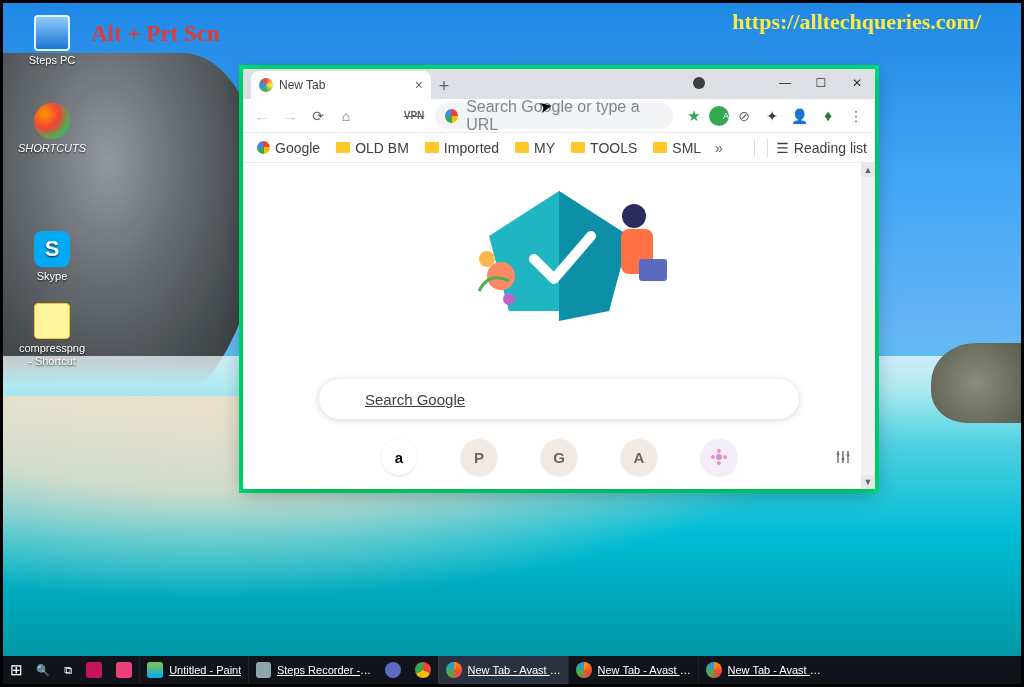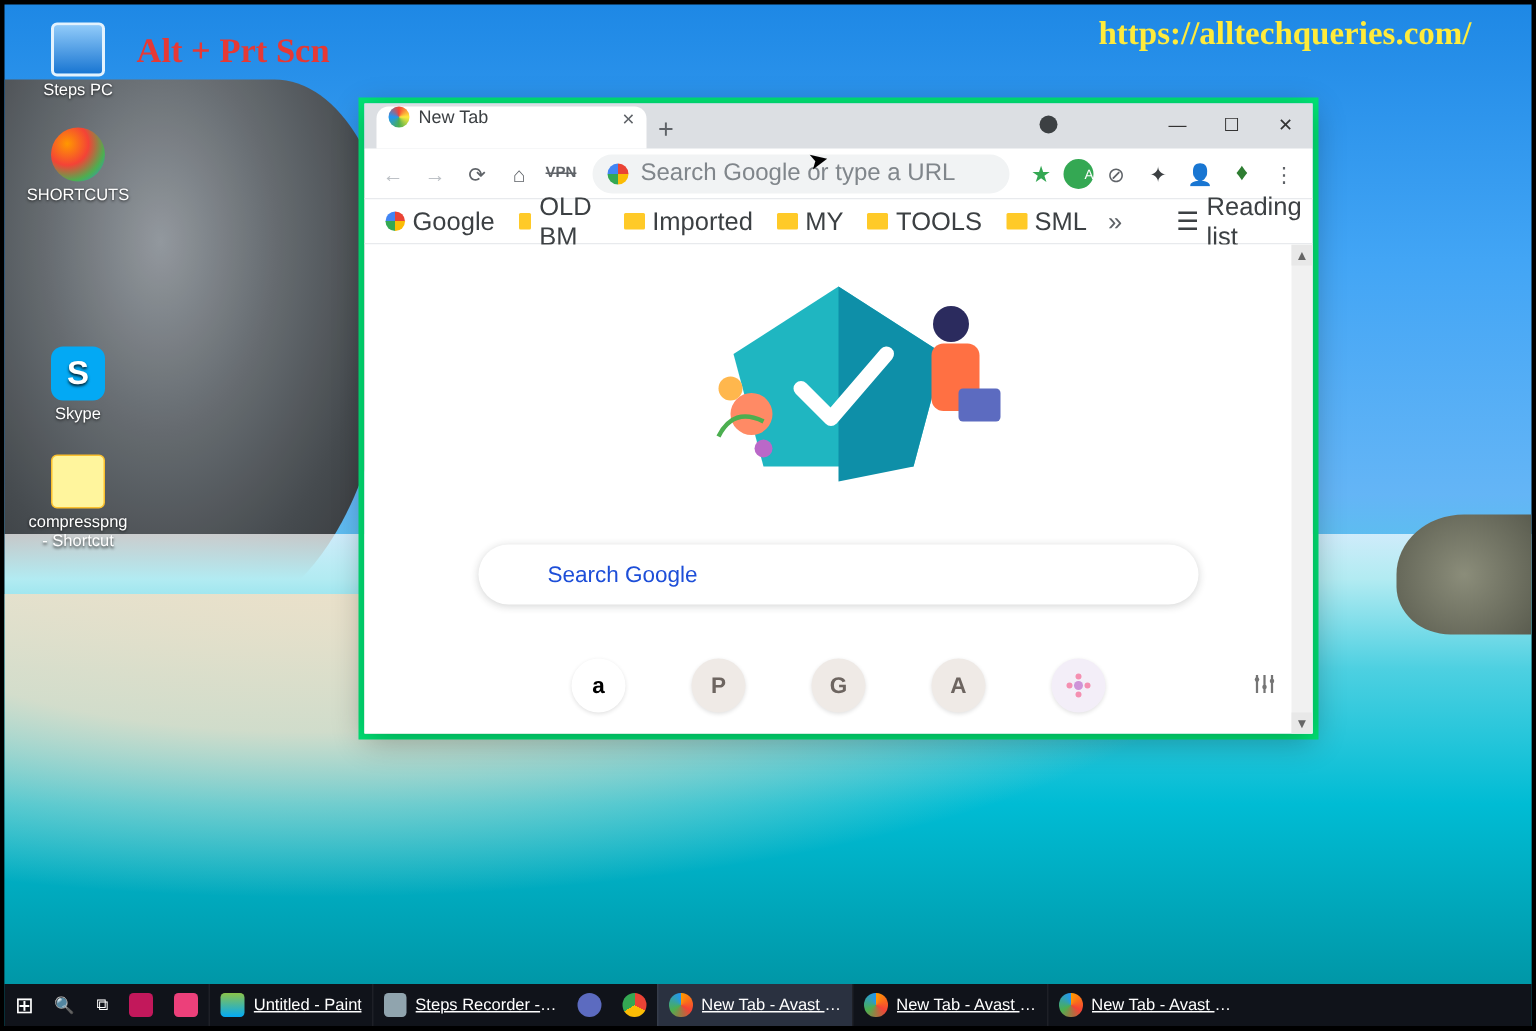--- a/index.html
+++ b/index.html
@@ -46,21 +46,21 @@
   color: #ffeb3b; font-weight: bold; font-size: 22px;
   font-family: "Times New Roman", serif;
 }
 
 
 .di { position: absolute; left: 14px; width: 70px; text-align: center; color: #fff; font-size: 11px; text-shadow: 0 1px 2px rgba(0,0,0,.8); }
 .di .ico { width: 36px; height: 36px; margin: 0 auto 3px; border-radius: 4px; }
 .di span { display:block; line-height:1.15; }
 .di-thispc { top: 12px; }
 .di-thispc .ico { background: linear-gradient(#90caf9,#1976d2); border: 2px solid #e3f2fd; }
-.di-short { top: 82px; }
+.di-short { top: 100px; font-style: italic; }
 .di-short .ico { background: radial-gradient(circle at 30% 30%, #ff9800, #f44336 40%, #4caf50 70%, #2196f3 100%); border-radius:50%; }
 .di-kasp { top: 155px; }
 .di-kasp .ico { background: #009688; }
 .di-skype { top: 228px; }
 .di-skype .ico { background: #03a9f4; border-radius: 8px; color:#fff; text-align:center; line-height:36px; font-size:22px; font-weight:bold; }
 .di-comp { top: 300px; }
 .di-comp .ico { background: #fff59d; border:1px solid #fbc02d; }
 
 
 .green-box {
@@ -72,61 +72,61 @@
   position: absolute; left: 240px; top: 66px; width: 632px; height: 420px;
   background: #fff; display:flex; flex-direction:column;
   box-shadow: 0 4px 20px rgba(0,0,0,.3);
 }
 .titlebar {
   height: 30px; background: #dcdfe3; display:flex; align-items:flex-end;
   position: relative;
 }
 .tab {
   margin-left: 8px; height: 28px; background: #fff; border-radius: 8px 8px 0 0;
-  display:flex; padding: 0 8px; gap:6px; font-size:12px; color:#3c4043;
+  display:flex; align-items:center; padding: 0 8px; gap:6px; font-size:12px; color:#3c4043;
   min-width: 180px; position:relative;
 }
 .tab .favicon { width:14px;height:14px;border-radius:50%;background:conic-gradient(#f44336,#ffeb3b,#4caf50,#2196f3,#f44336); }
 .tab .close { margin-left:auto; color:#5f6368; font-size:14px; cursor:pointer; }
 .newtab { width:26px;height:26px; display:flex;align-items:center;justify-content:center;color:#5f6368;font-size:18px;cursor:pointer; }
 .win-ctrl { position:absolute; right:0; top:0; display:flex; }
 .win-ctrl div { width:36px;height:28px;display:flex;align-items:center;justify-content:center;color:#333;font-size:12px;cursor:pointer; }
 .rec-dot { position:absolute; right: 170px; top:8px; width:12px;height:12px;border-radius:50%;background:#3c4043; }
 .addrbar {
   height: 34px; background:#fff; border-bottom:1px solid #e8eaed;
   display:flex; align-items:center; padding: 0 6px; gap:2px;
 }
 .ib { width:26px;height:26px;display:flex;align-items:center;justify-content:center;color:#5f6368;border-radius:50%;cursor:pointer;font-size:14px; }
 .ib.disabled { color:#bdc1c6; }
 .omni { flex:1; height:26px; background:#f1f3f4; border-radius:13px; display:flex;align-items:center;padding:0 10px;gap:8px;font-size:16px;color:#80868b; margin:0 6px; }
 .omni .gico { width:14px;height:14px;border-radius:50%;background:conic-gradient(#ea4335 0 25%,#fbbc05 0 50%,#34a853 0 75%,#4285f4 0); }
 .star { color:#34a853; font-size:15px; }
 .badge { width:20px;height:20px;border-radius:50%;background:#34a853;color:#fff;font-size:9px;display:flex;align-items:center;justify-content:center;padding-left:20px; }
 .shield { color:#2e7d32; font-size:16px; }
 .bmbar {
-  height:30px;background:#fff;border-bottom:1px solid #e8eaed;display:flex;align-items:center;padding:0 8px;gap:4px;font-size:17px;color:#3c4043;
+  height:30px;background:#fff;border-bottom:1px solid #e8eaed;display:flex;align-items:center;padding:0 8px;gap:4px;font-size:14px;color:#3c4043;
 }
 .bm { display:flex;align-items:center;gap:5px;padding:3px 6px;border-radius:4px;cursor:pointer; }
 .folder { width:14px;height:11px;background:#ffca28;border-radius:1px; }
 .gfav { width:13px;height:13px;border-radius:50%;background:conic-gradient(#ea4335 0 25%,#fbbc05 0 50%,#34a853 0 75%,#4285f4 0); }
 .bmbar .sep { width:1px;height:18px;background:#dadce0;margin:0 4px; }
 .chev { color:#5f6368;padding:0 4px; }
 .rlist { display:flex;align-items:center;gap:5px;cursor:pointer; }
 .content {
   flex:1; background:#fff; position:relative; overflow:hidden;
 }
 .scrollbar { position:absolute; right:0; top:0; bottom:0; width:14px; background:#f1f1f1; }
 .scrollbar .up, .scrollbar .down { height:14px; background:#e8e8e8; display:flex;align-items:center;justify-content:center;font-size:9px;color:#666; }
 .scrollbar .down { position:absolute;bottom:0;left:0;right:0; }
 .hero { position:absolute; left:50%; top:18px; transform:translateX(-50%); width:260px;height:150px; }
 .searchg {
-  position:absolute; left:50%; top:200px; transform:translateX(-50%);
+  position:absolute; left:50%; top:216px; transform:translateX(-50%);
   width:480px; height:40px; background:#fff; border-radius:20px;
   box-shadow:0 1px 6px rgba(32,33,36,.2);
-  display:flex;align-items:center;padding:0 16px;gap:12px;color:#1d4ed8;font-size:15px;
+  display:flex;align-items:center;padding:0 16px;gap:12px;color:#404040;font-size:15px;text-decoration:underline;
 }
 .shortcuts { position:absolute; left:50%; bottom:14px; transform:translateX(-50%); display:flex; gap:44px; }
 .sc { width:36px;height:36px;border-radius:50%;background:#efeae6;display:flex;align-items:center;justify-content:center;font-weight:bold;color:#6d6560;font-size:15px;box-shadow:0 1px 3px rgba(0,0,0,.12); }
 .sc.az { background:#fff;color:#000; }
 .sc.pale { background:#f3eef8; position:relative; }
 .settings-ico { position:absolute; right:24px; bottom:20px; color:#757575; font-size:16px; cursor:pointer; }
 .cursor { position:absolute; left:296px; top:28px; font-size:16px; color:#000; pointer-events:none; transform: rotate(-12deg); }
 
 
 .taskbar {
@@ -186,21 +186,21 @@
         <div>✕</div>
       </div>
       <div class="cursor">➤</div>
     </div>
 
     <div class="addrbar">
       <div class="ib disabled">←</div>
       <div class="ib disabled">→</div>
       <div class="ib">⟳</div>
       <div class="ib">⌂</div>
-      <div class="ib" style="font-size:10px;font-weight:bold;text-decoration:line-through;">VPN</div>
+      <div class="ib" style="font-size:10px;font-weight:bold;text-decoration:line-through;margin-left:40px;">VPN</div>
       <div class="omni">
         <div class="gico"></div>
         <span>Search Google or type a URL</span>
       </div>
       <div class="ib star">★</div>
       <div class="badge">AB</div>
       <div class="ib">⊘</div>
       <div class="ib" style="color:#3c4043;">✦</div>
       <div class="ib">👤</div>
       <div class="ib shield">♦</div>

